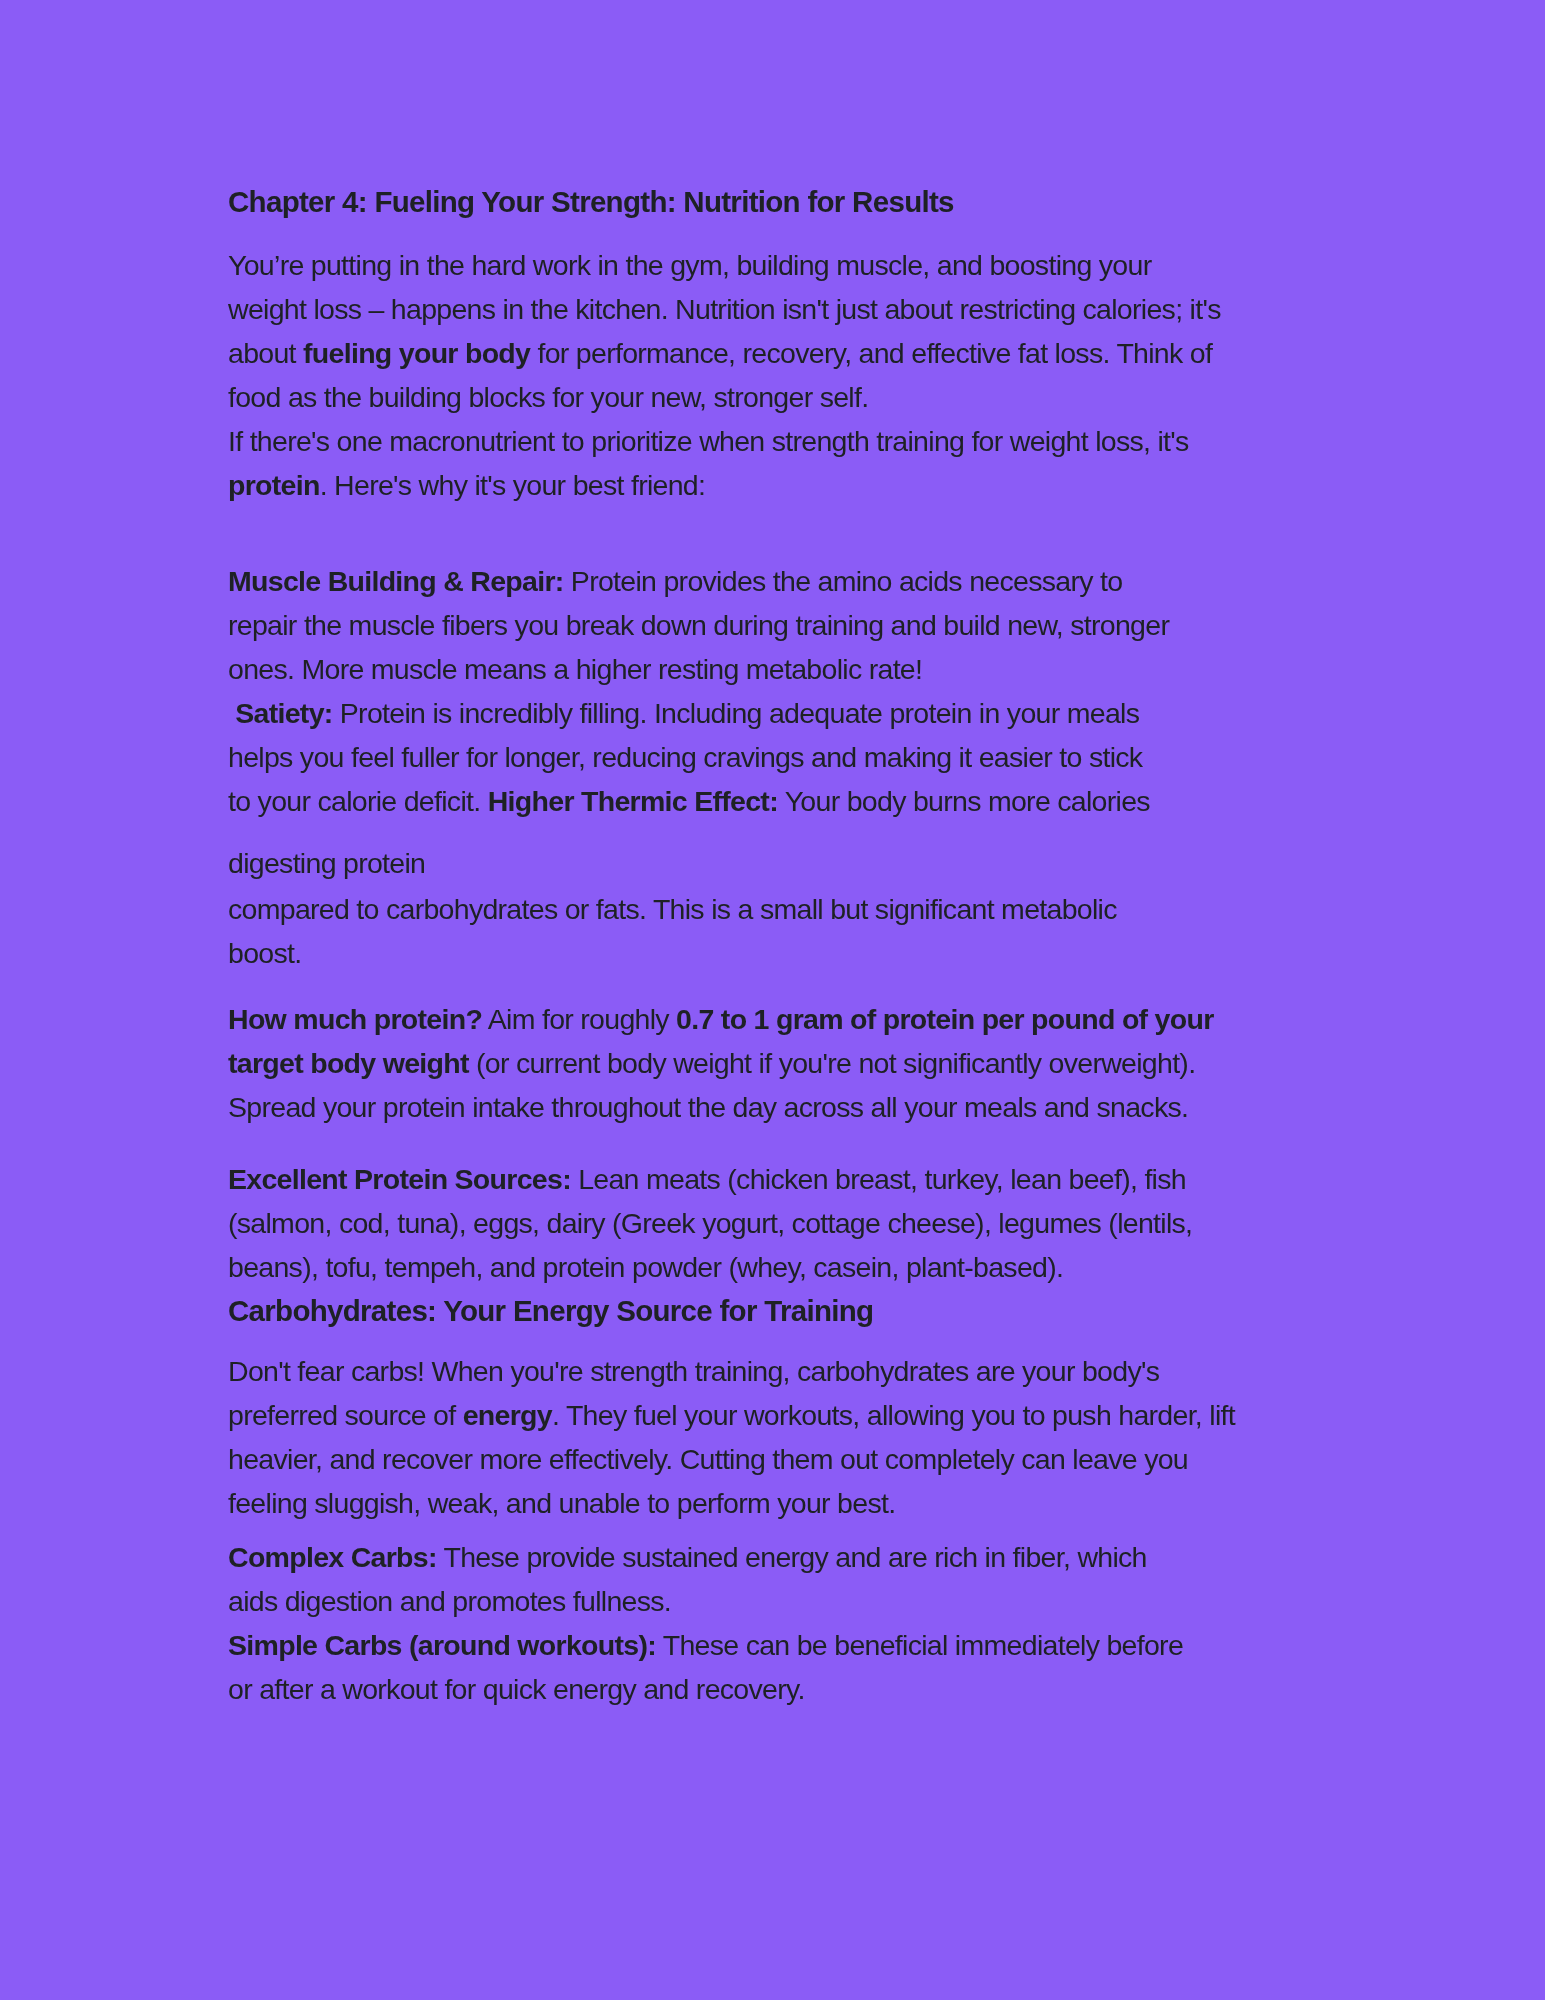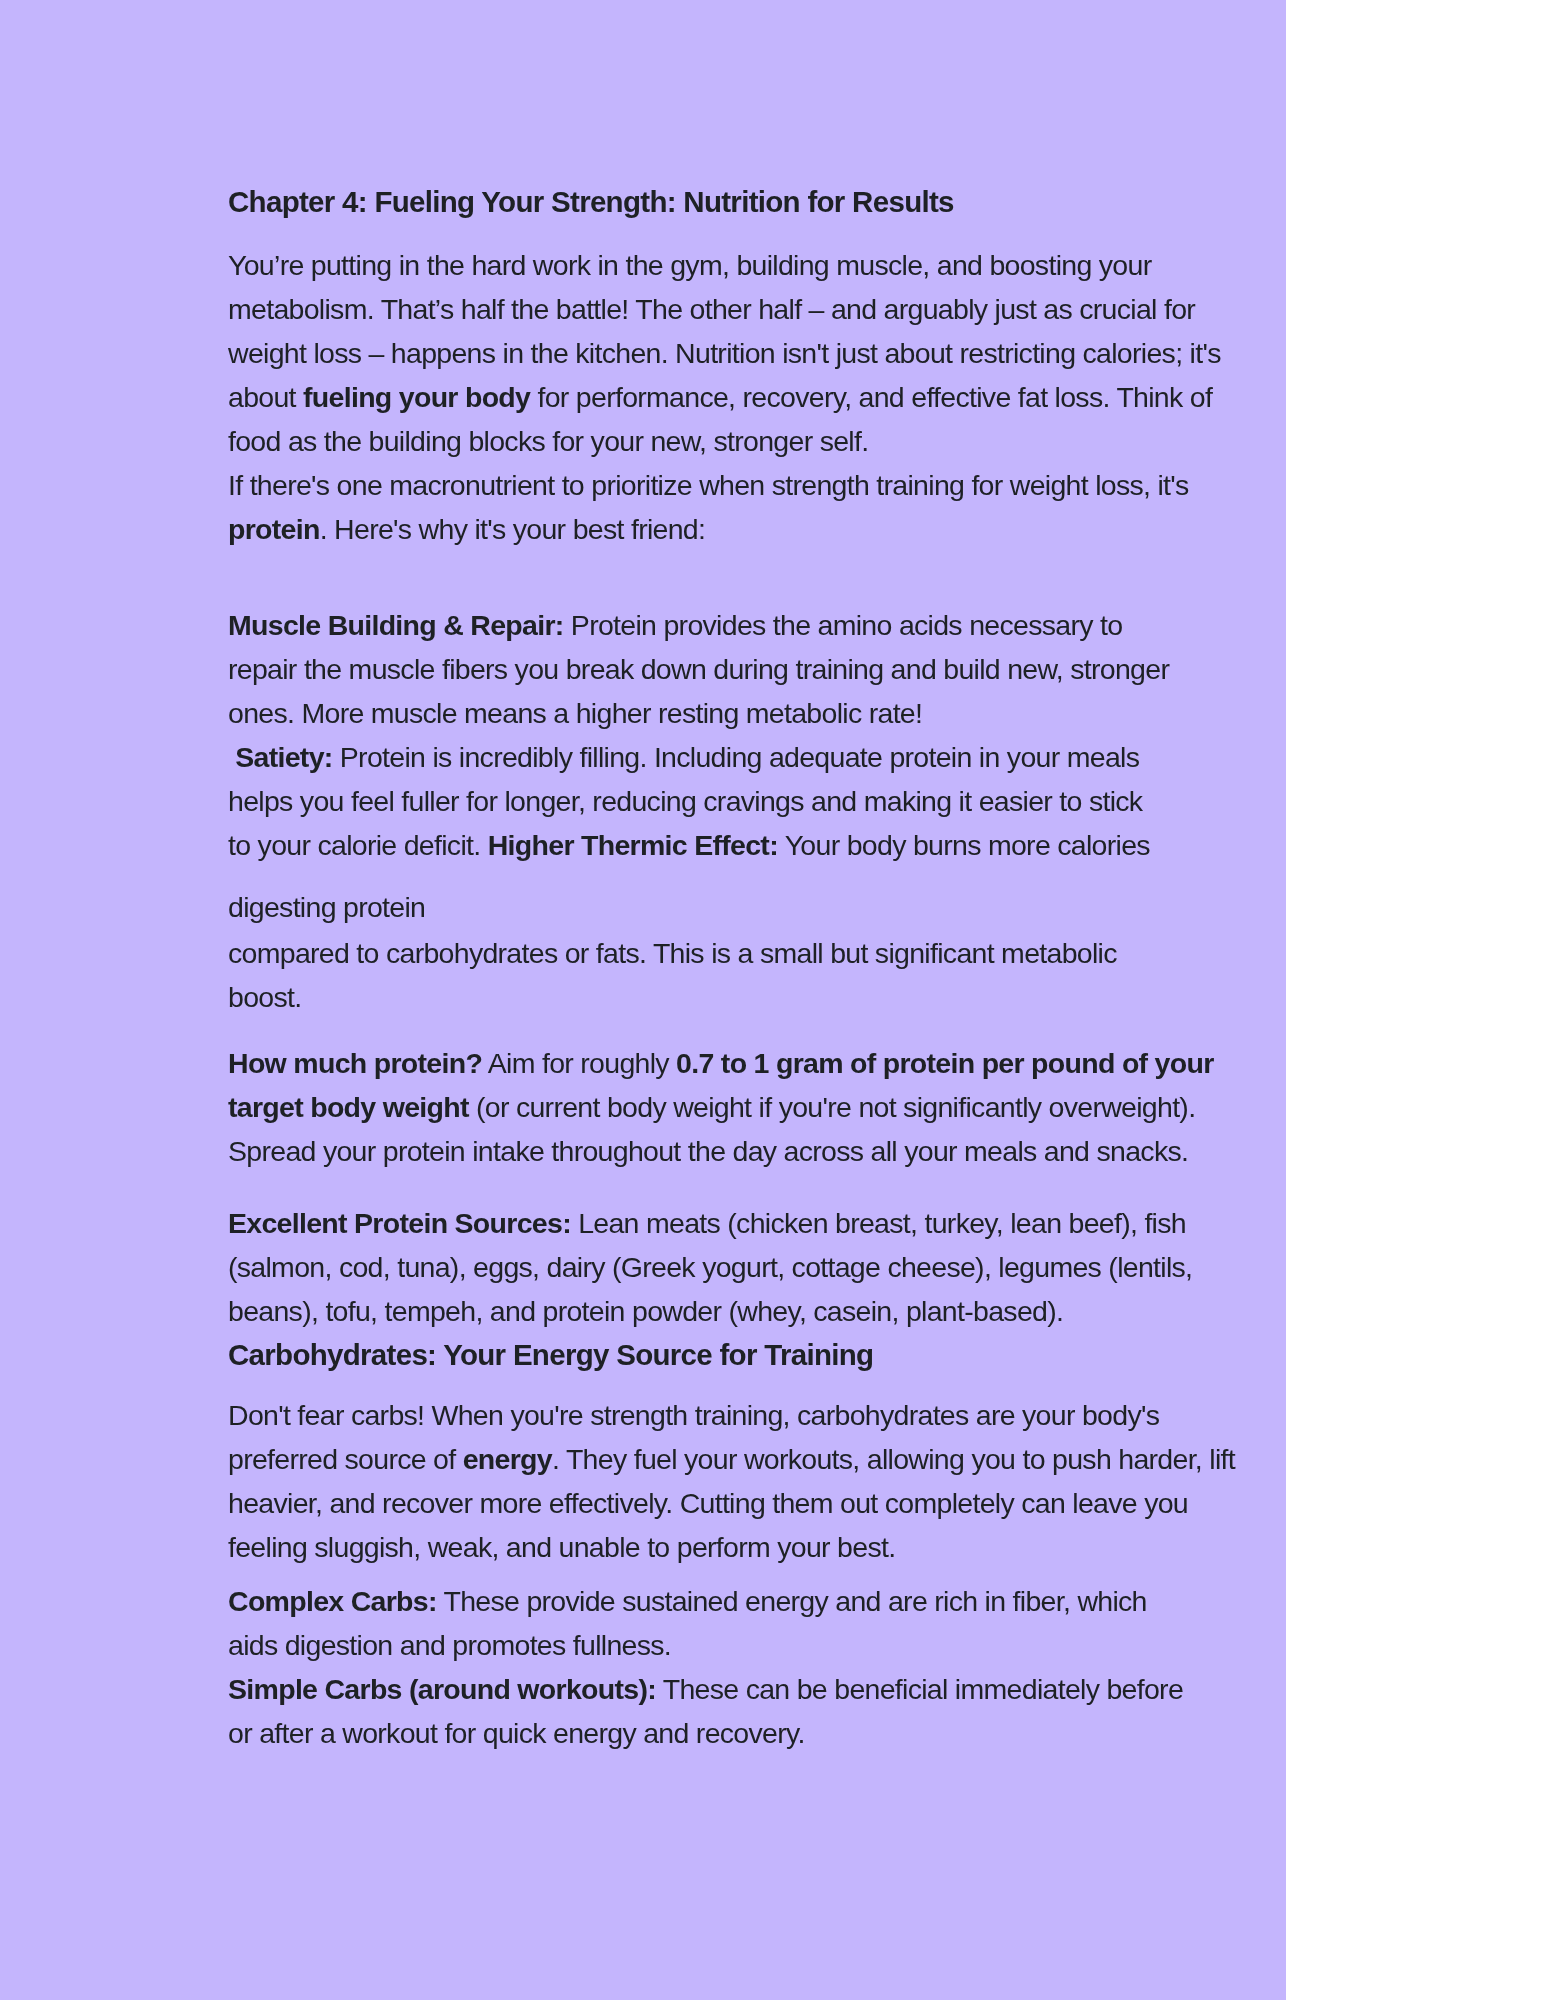--- a/index.html
+++ b/index.html
@@ -2,23 +2,23 @@
 <html><head>
 <meta charset="utf-8">
 <style>
   html, body {
     margin: 0;
     padding: 0;
     background: #ffffff;
   }
   .page {
     position: relative;
-    width: 1286px;
+    width: 1545px;
     height: 2000px;
-    background: #c4b5fd;
+    background: #8b5cf6;
     overflow: hidden;
     font-family: "Liberation Sans", "DejaVu Sans", sans-serif;
   }
   .doc {
     position: absolute;
     left: 228px;
     top: 180px;
     width: 1240px;
   }
   .block { margin: 0; padding: 0; }
@@ -45,21 +45,20 @@
 </head>
 <body>
 
 <div class="page">
   <div class="doc" style="color: rgb(30, 33, 37);">
       <div class="block heading">
         <div class="line"><span class="seg bold">Chapter 4: Fueling Your Strength: Nutrition for Results</span></div>
       </div>
       <div class="block paragraph" style="margin-top: 19px;">
         <div class="line"><span class="seg">You’re putting in the hard work in the gym, building muscle, and boosting your</span></div>
-        <div class="line"><span class="seg">metabolism. That’s half the battle! The other half – and arguably just as crucial for</span></div>
         <div class="line"><span class="seg">weight loss – happens in the kitchen. Nutrition isn't just about restricting calories; it's</span></div>
         <div class="line"><span class="seg">about </span><span class="seg bold">fueling your body</span><span class="seg"> for performance, recovery, and effective fat loss. Think of</span></div>
         <div class="line"><span class="seg">food as the building blocks for your new, stronger self.</span></div>
       </div>
       <div class="block paragraph">
         <div class="line"><span class="seg">If there's one macronutrient to prioritize when strength training for weight loss, it's</span></div>
         <div class="line"><span class="seg bold">protein</span><span class="seg">. Here's why it's your best friend:</span></div>
       </div>
       <div class="block spacer" style="height: 44px;"></div>
       <div class="block paragraph" style="margin-top: 8px;">

